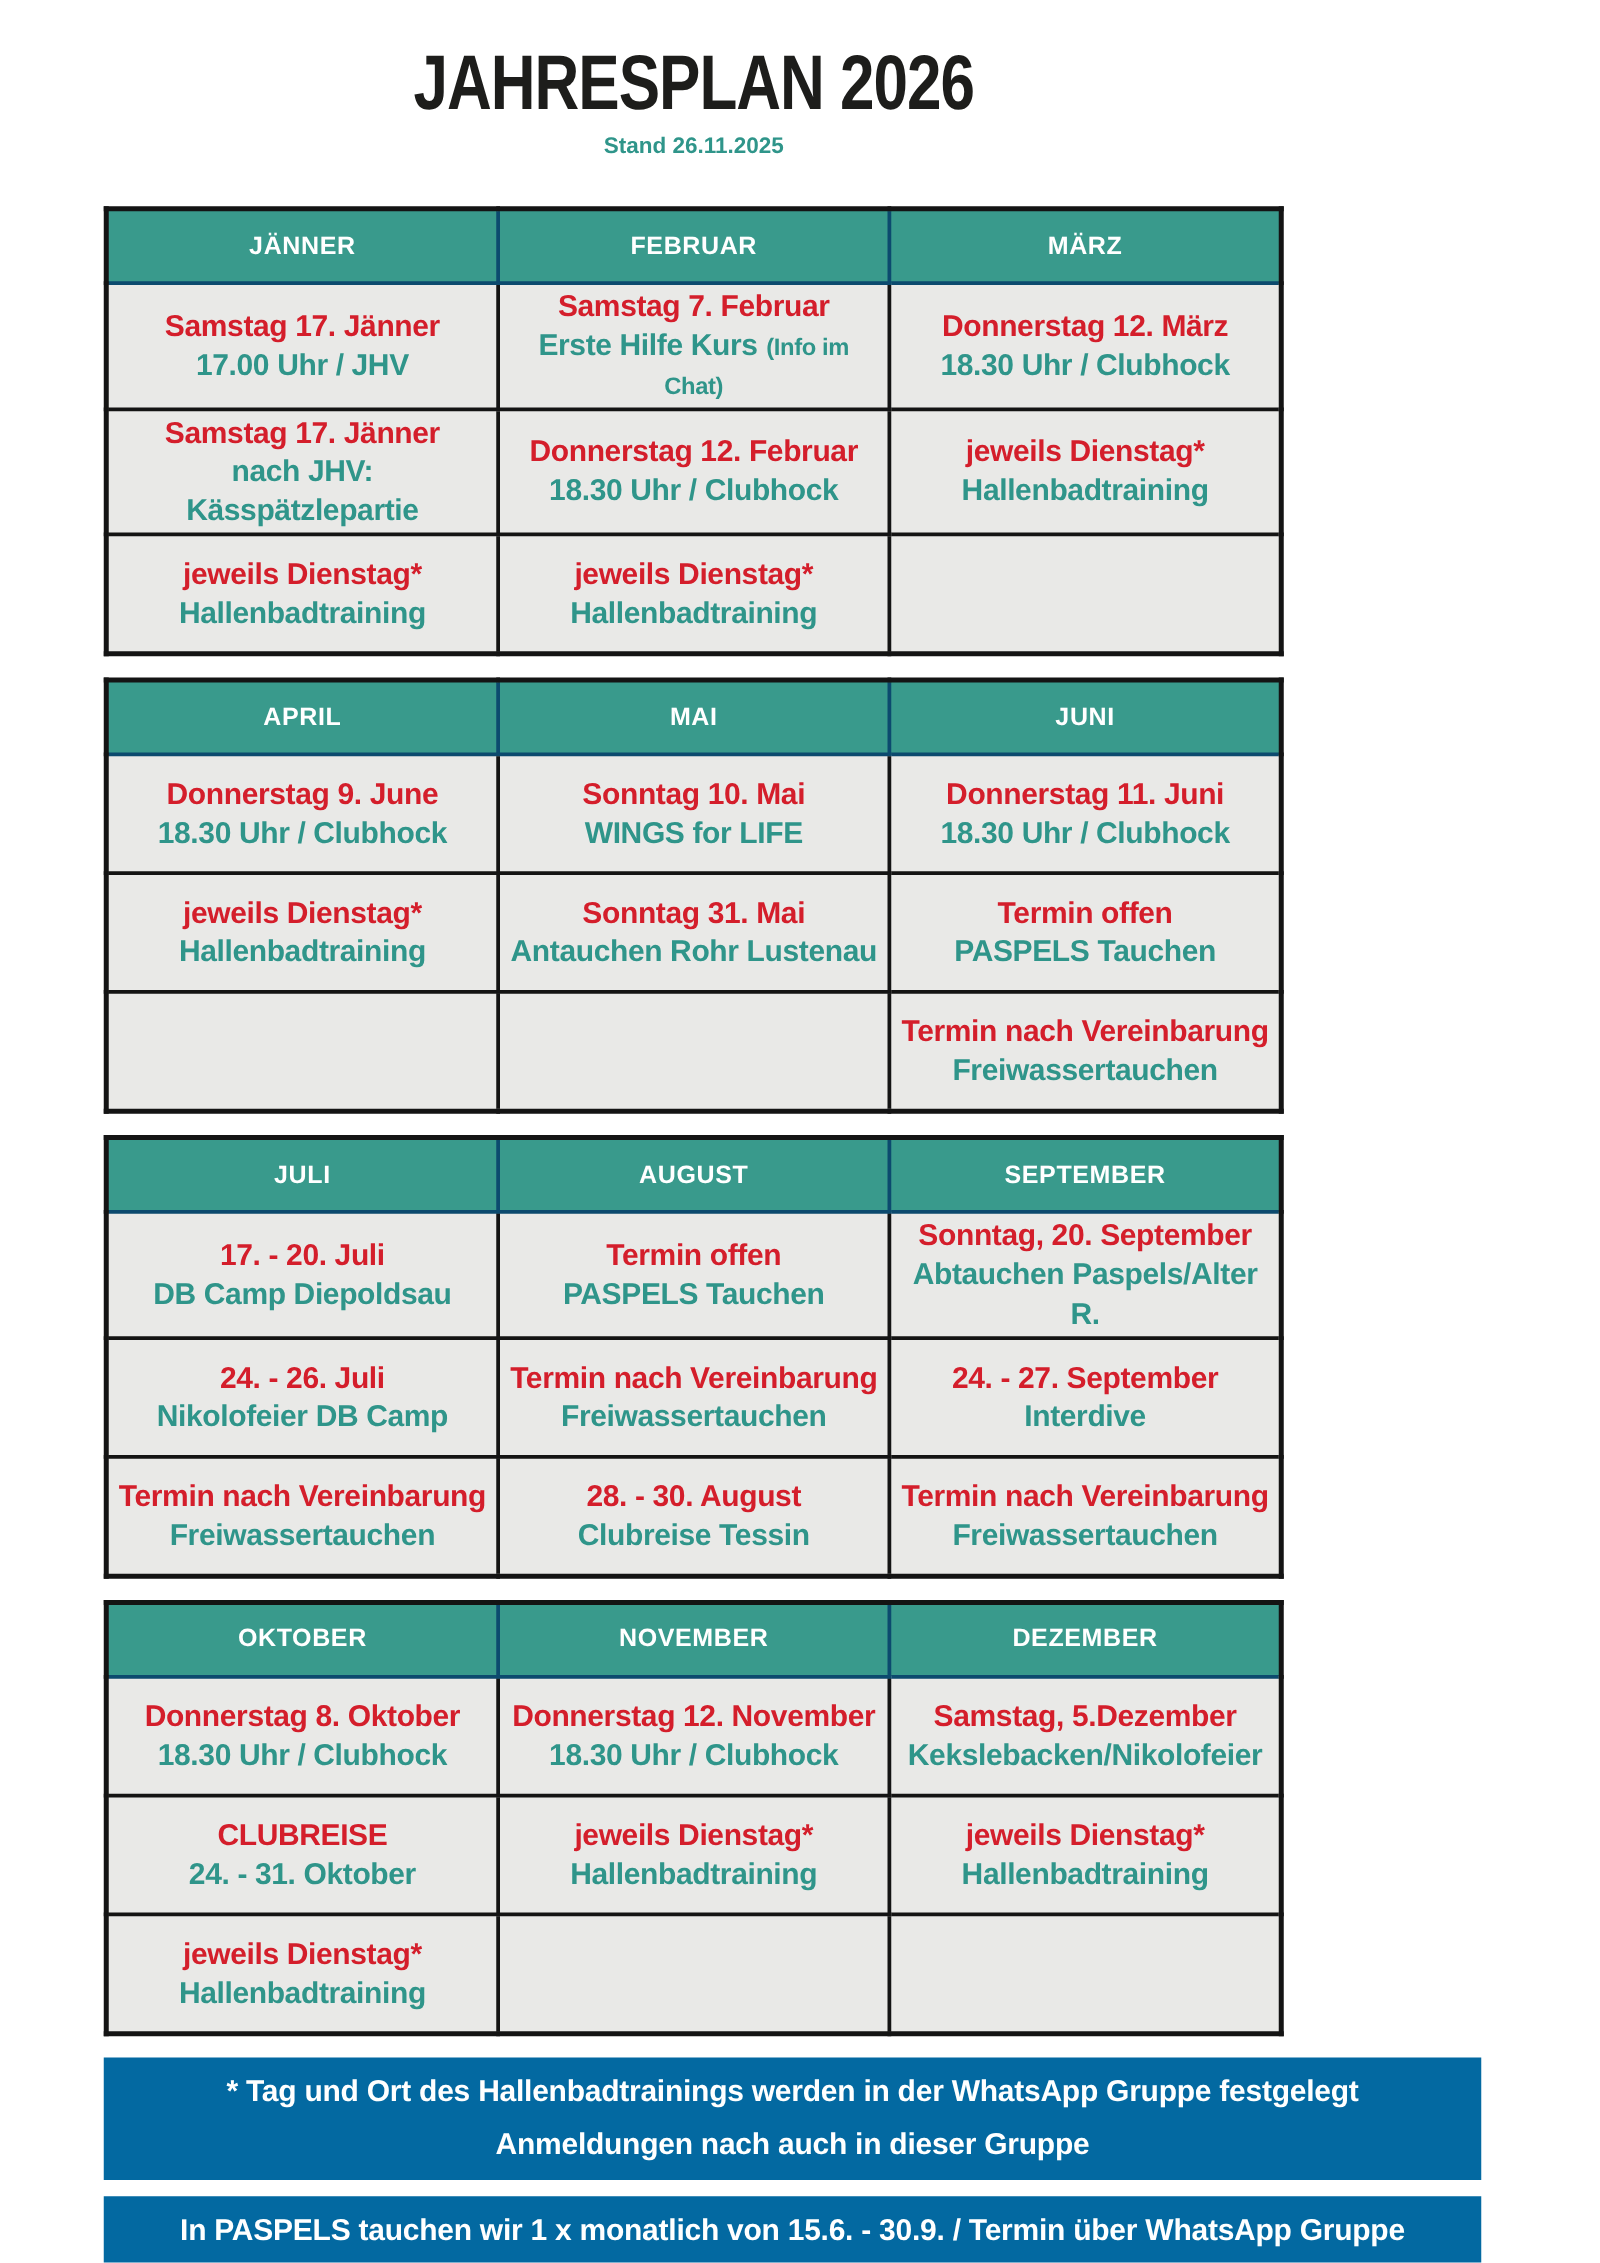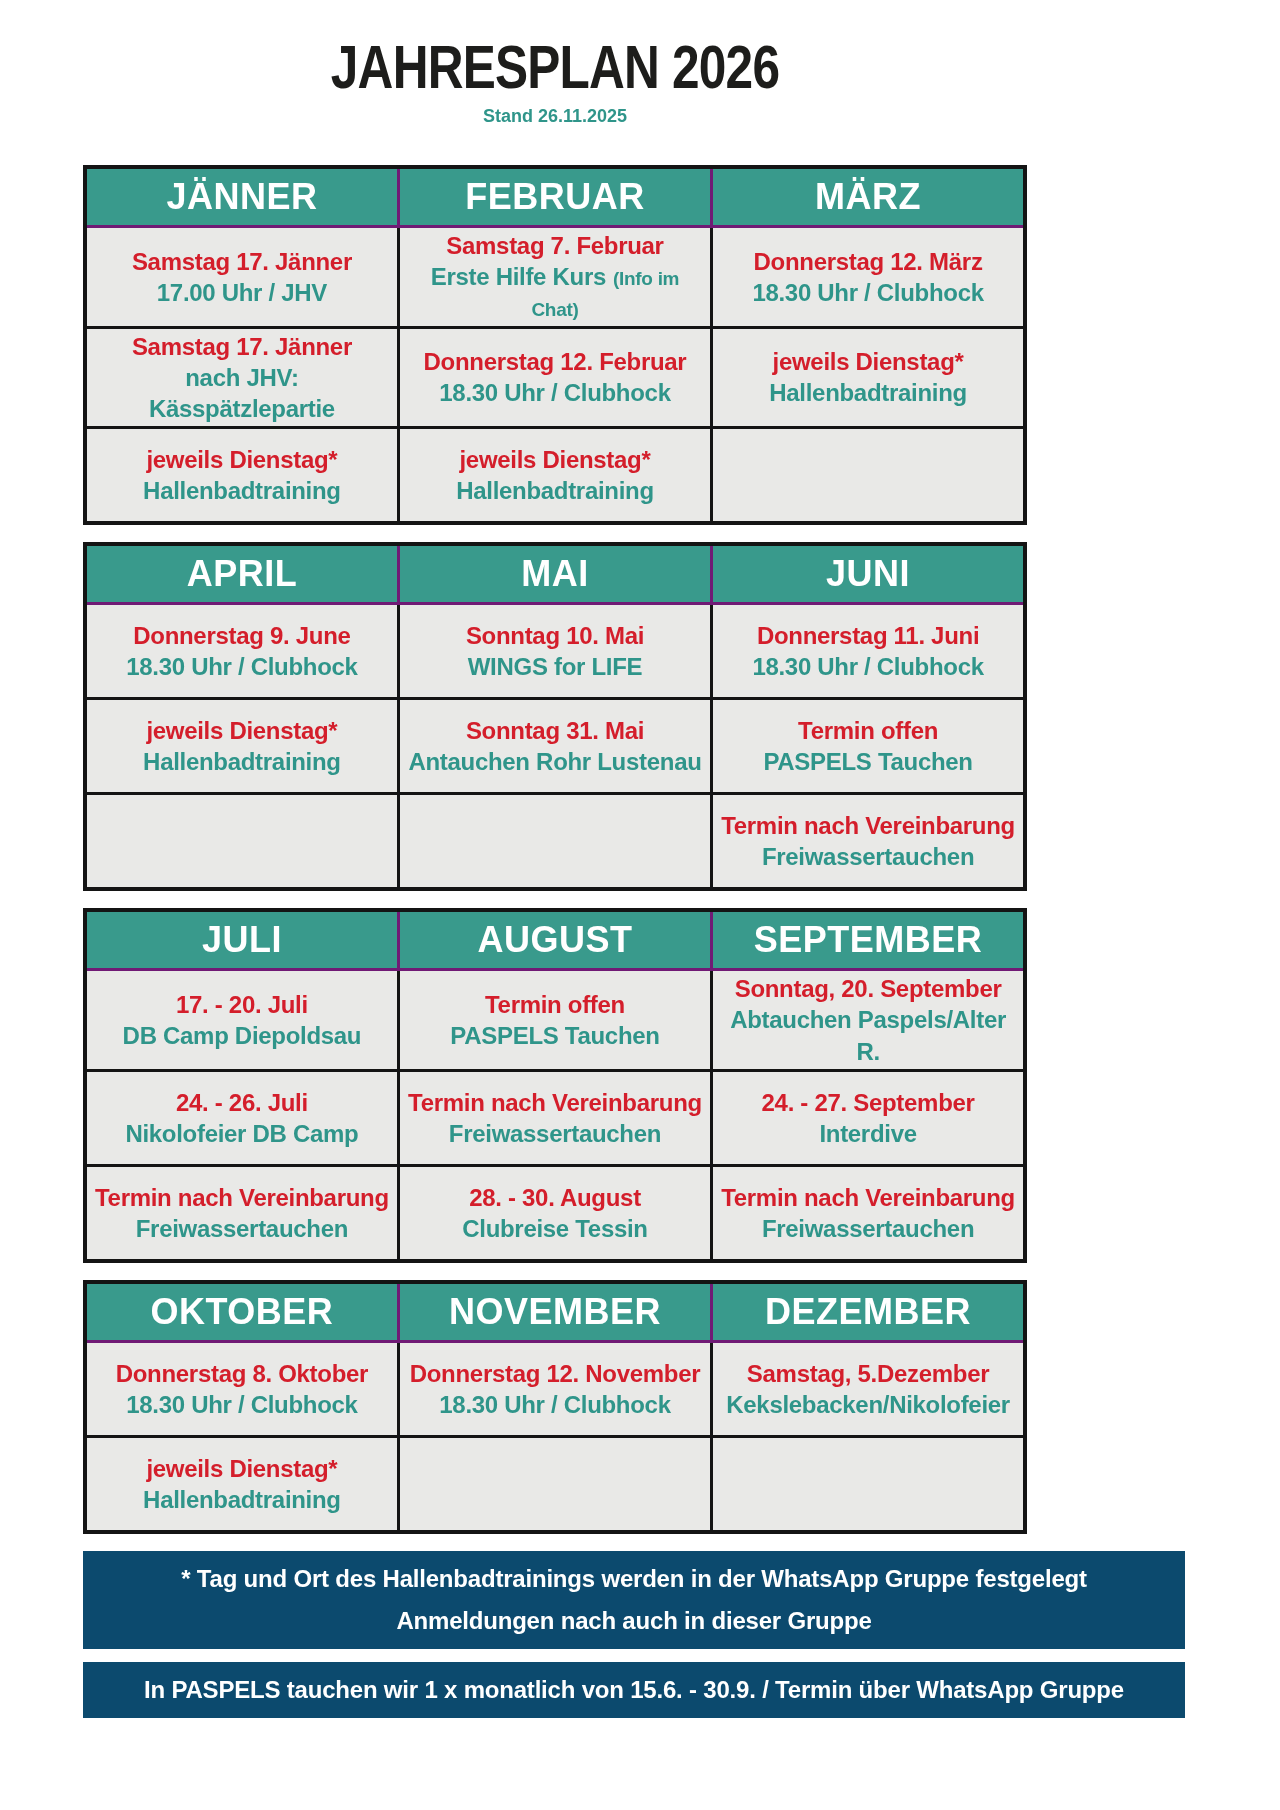--- a/index.html
+++ b/index.html
@@ -22,35 +22,35 @@
     color:#2f958a; font-size:18px; font-weight:700;
     margin:8px 0 38px 0;
   }
 
   table.month-table {
     border-collapse:collapse; width:944px; table-layout:fixed;
     margin:0 0 17px 0; border:4px solid #141414;
   }
   th.month {
     background:#399a8c; color:#ffffff;
-    font-size:36px; font-weight:700; letter-spacing:0.5px;
-    height:54px; border:3px solid #701a75;
+    font-size:20px; font-weight:700; letter-spacing:0.5px;
+    height:54px; border:3px solid #0c4a6e;
   }
   td.cell {
     background:#e9e9e7; border:3px solid #141414;
     height:88px; text-align:center; vertical-align:middle;
     padding:2px 6px;
   }
   .l1 { color:#d41e2b; font-size:24px; font-weight:700; line-height:1.3; letter-spacing:-0.3px; }
   .l2 { color:#2f958a; font-size:24px; font-weight:700; line-height:1.3; letter-spacing:-0.3px; }
   .l2s { font-size:19px; margin-left:7px; }
   .l2s:empty { display:none; }
 
   .note {
-    width:1102px; background:#0c4a6e; color:#ffffff;
+    width:1102px; background:#0369a1; color:#ffffff;
     font-weight:700; font-size:24px; line-height:1.75;
     text-align:center; padding:7px 0; margin:0 0 13px 0;
     letter-spacing:-0.2px;
   }
 </style>
 </head>
 <body>
 
 <div class="page">
 
@@ -233,20 +233,34 @@
           <div class="l1">Donnerstag 8. Oktober</div>
           <div class="l2"><span>18.30 Uhr / Clubhock</span></div>
         </td>
         <td class="cell">
           <div class="l1">Donnerstag 12. November</div>
           <div class="l2"><span>18.30 Uhr / Clubhock</span></div>
         </td>
         <td class="cell">
           <div class="l1">Samstag, 5.Dezember</div>
           <div class="l2"><span>Kekslebacken/Nikolofeier</span></div>
+        </td>
+      </tr>
+      <tr>
+        <td class="cell">
+          <div class="l1">CLUBREISE</div>
+          <div class="l2"><span>24. - 31. Oktober</span></div>
+        </td>
+        <td class="cell">
+          <div class="l1">jeweils Dienstag*</div>
+          <div class="l2"><span>Hallenbadtraining</span></div>
+        </td>
+        <td class="cell">
+          <div class="l1">jeweils Dienstag*</div>
+          <div class="l2"><span>Hallenbadtraining</span></div>
         </td>
       </tr>
       <tr>
         <td class="cell">
           <div class="l1">jeweils Dienstag*</div>
           <div class="l2"><span>Hallenbadtraining</span></div>
         </td>
         <td class="cell">
           <div class="l1"></div>
           <div class="l2"><span></span></div>

